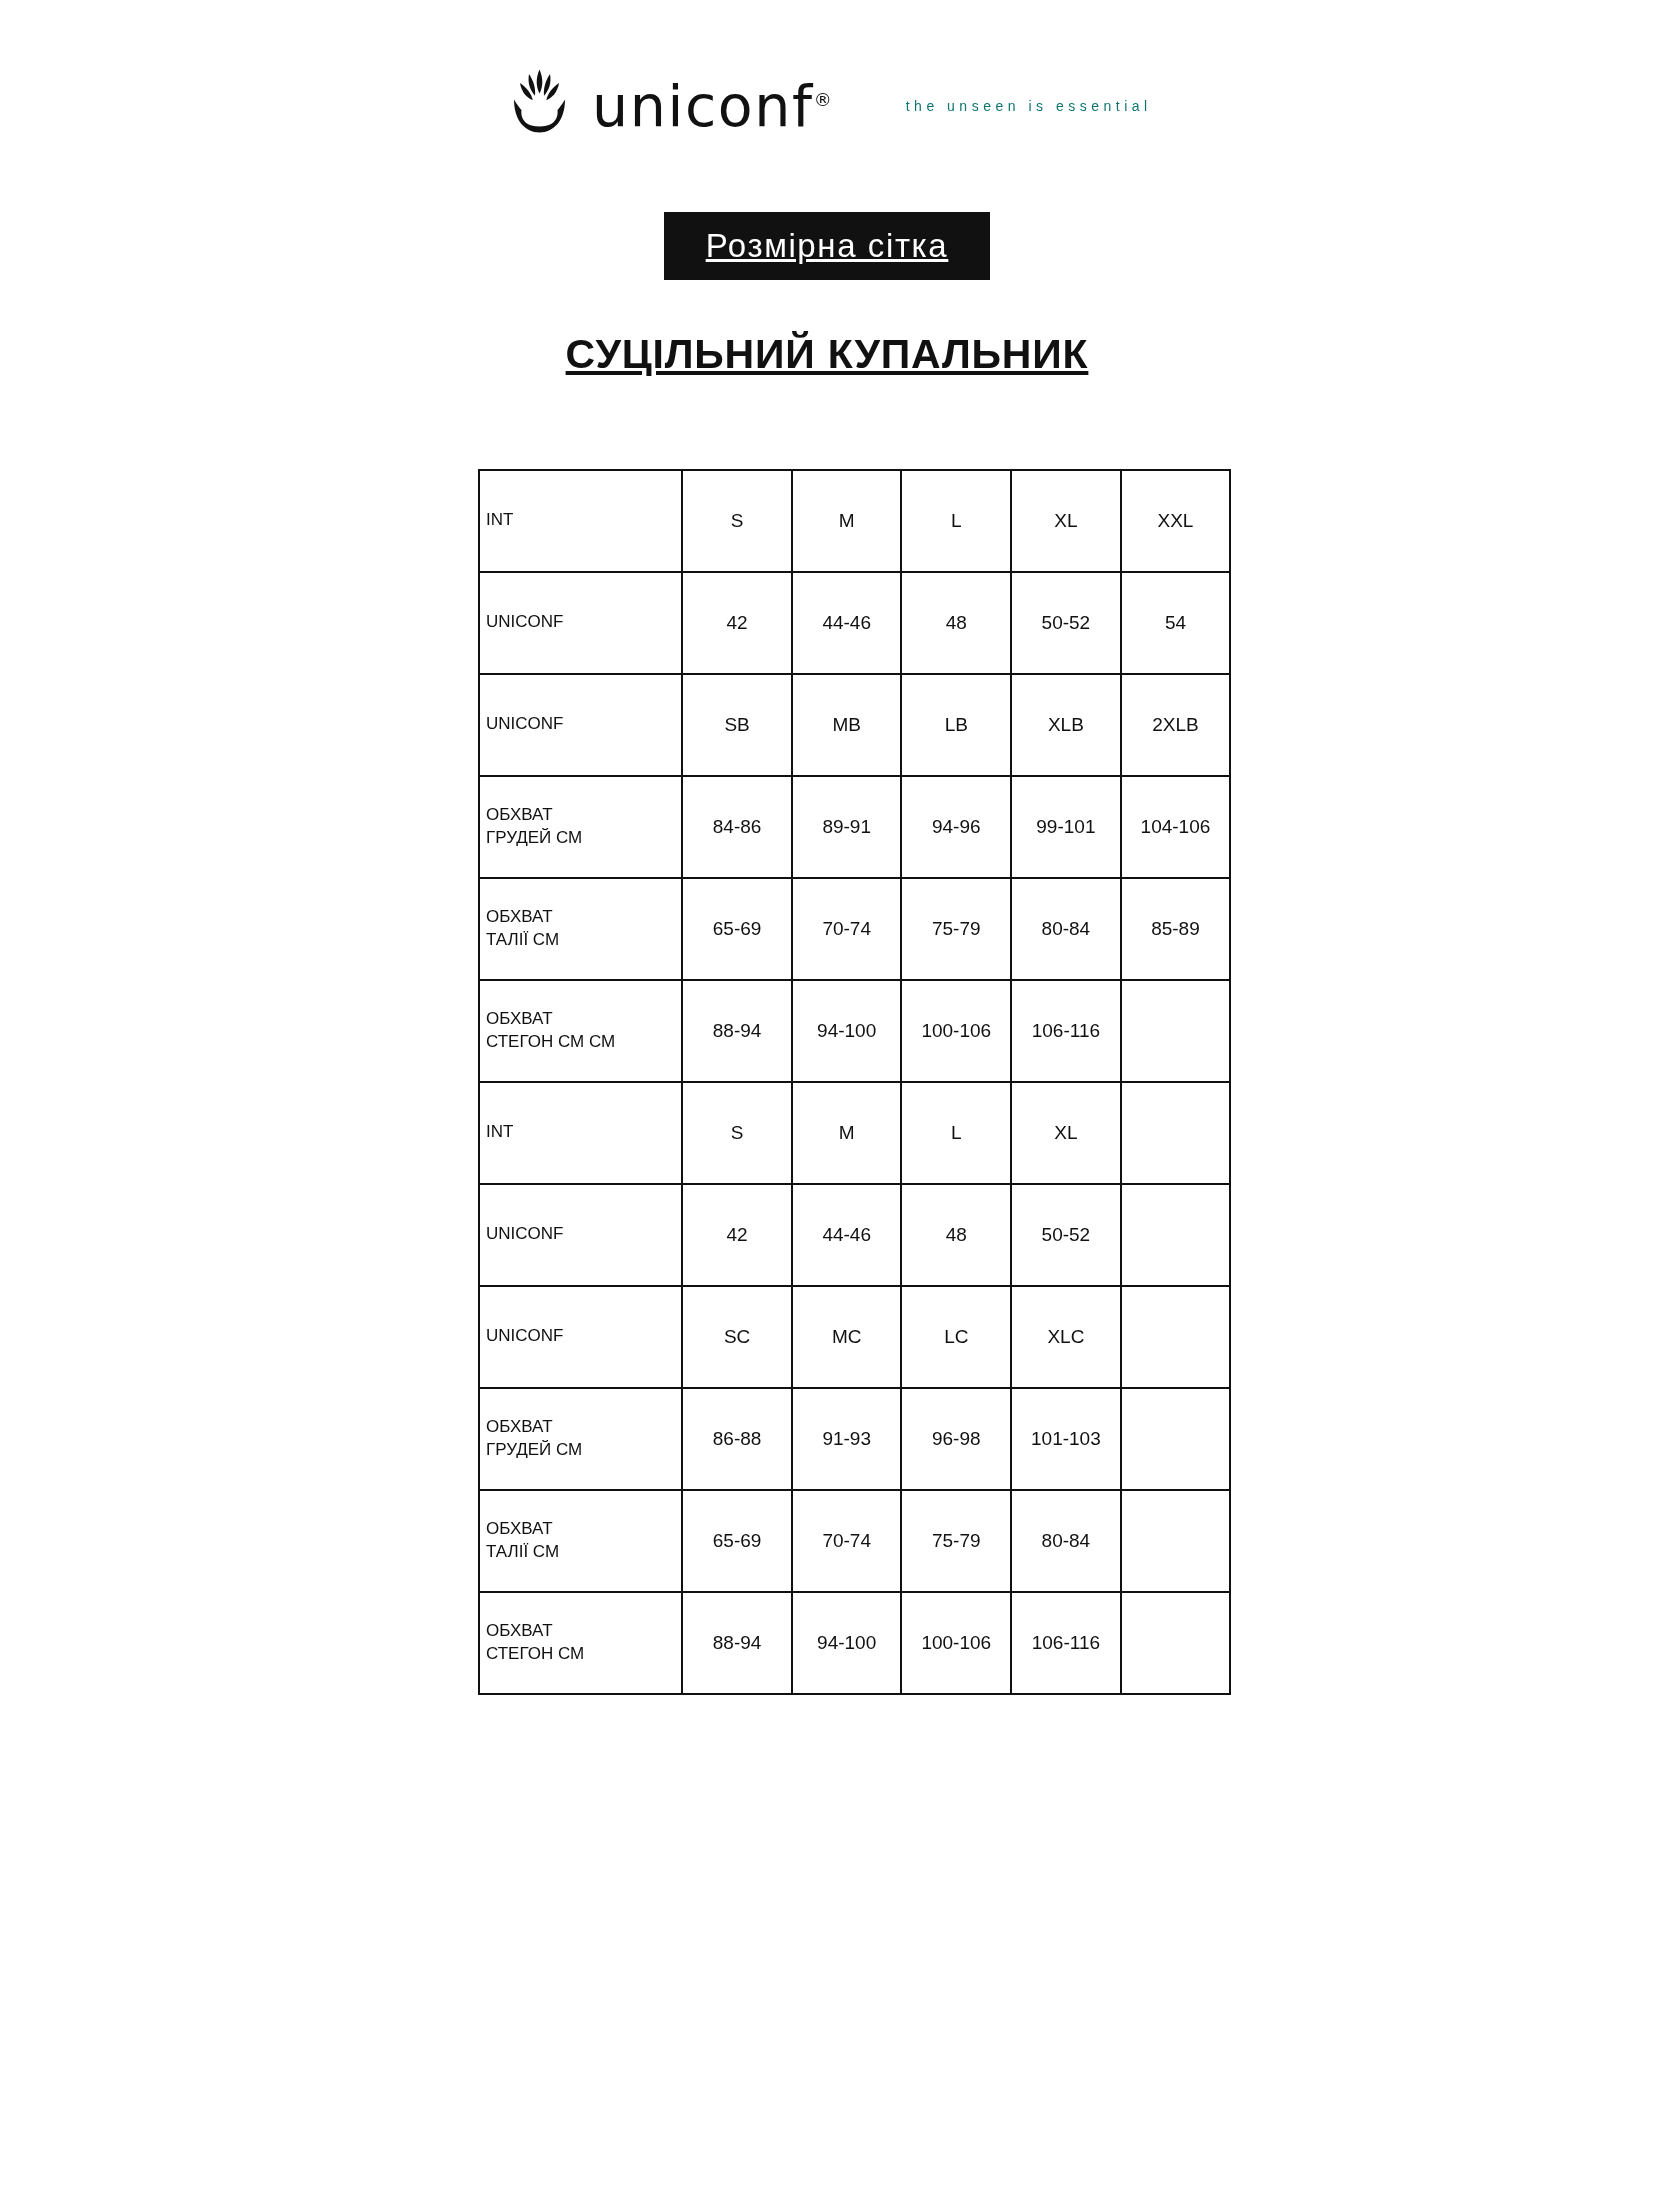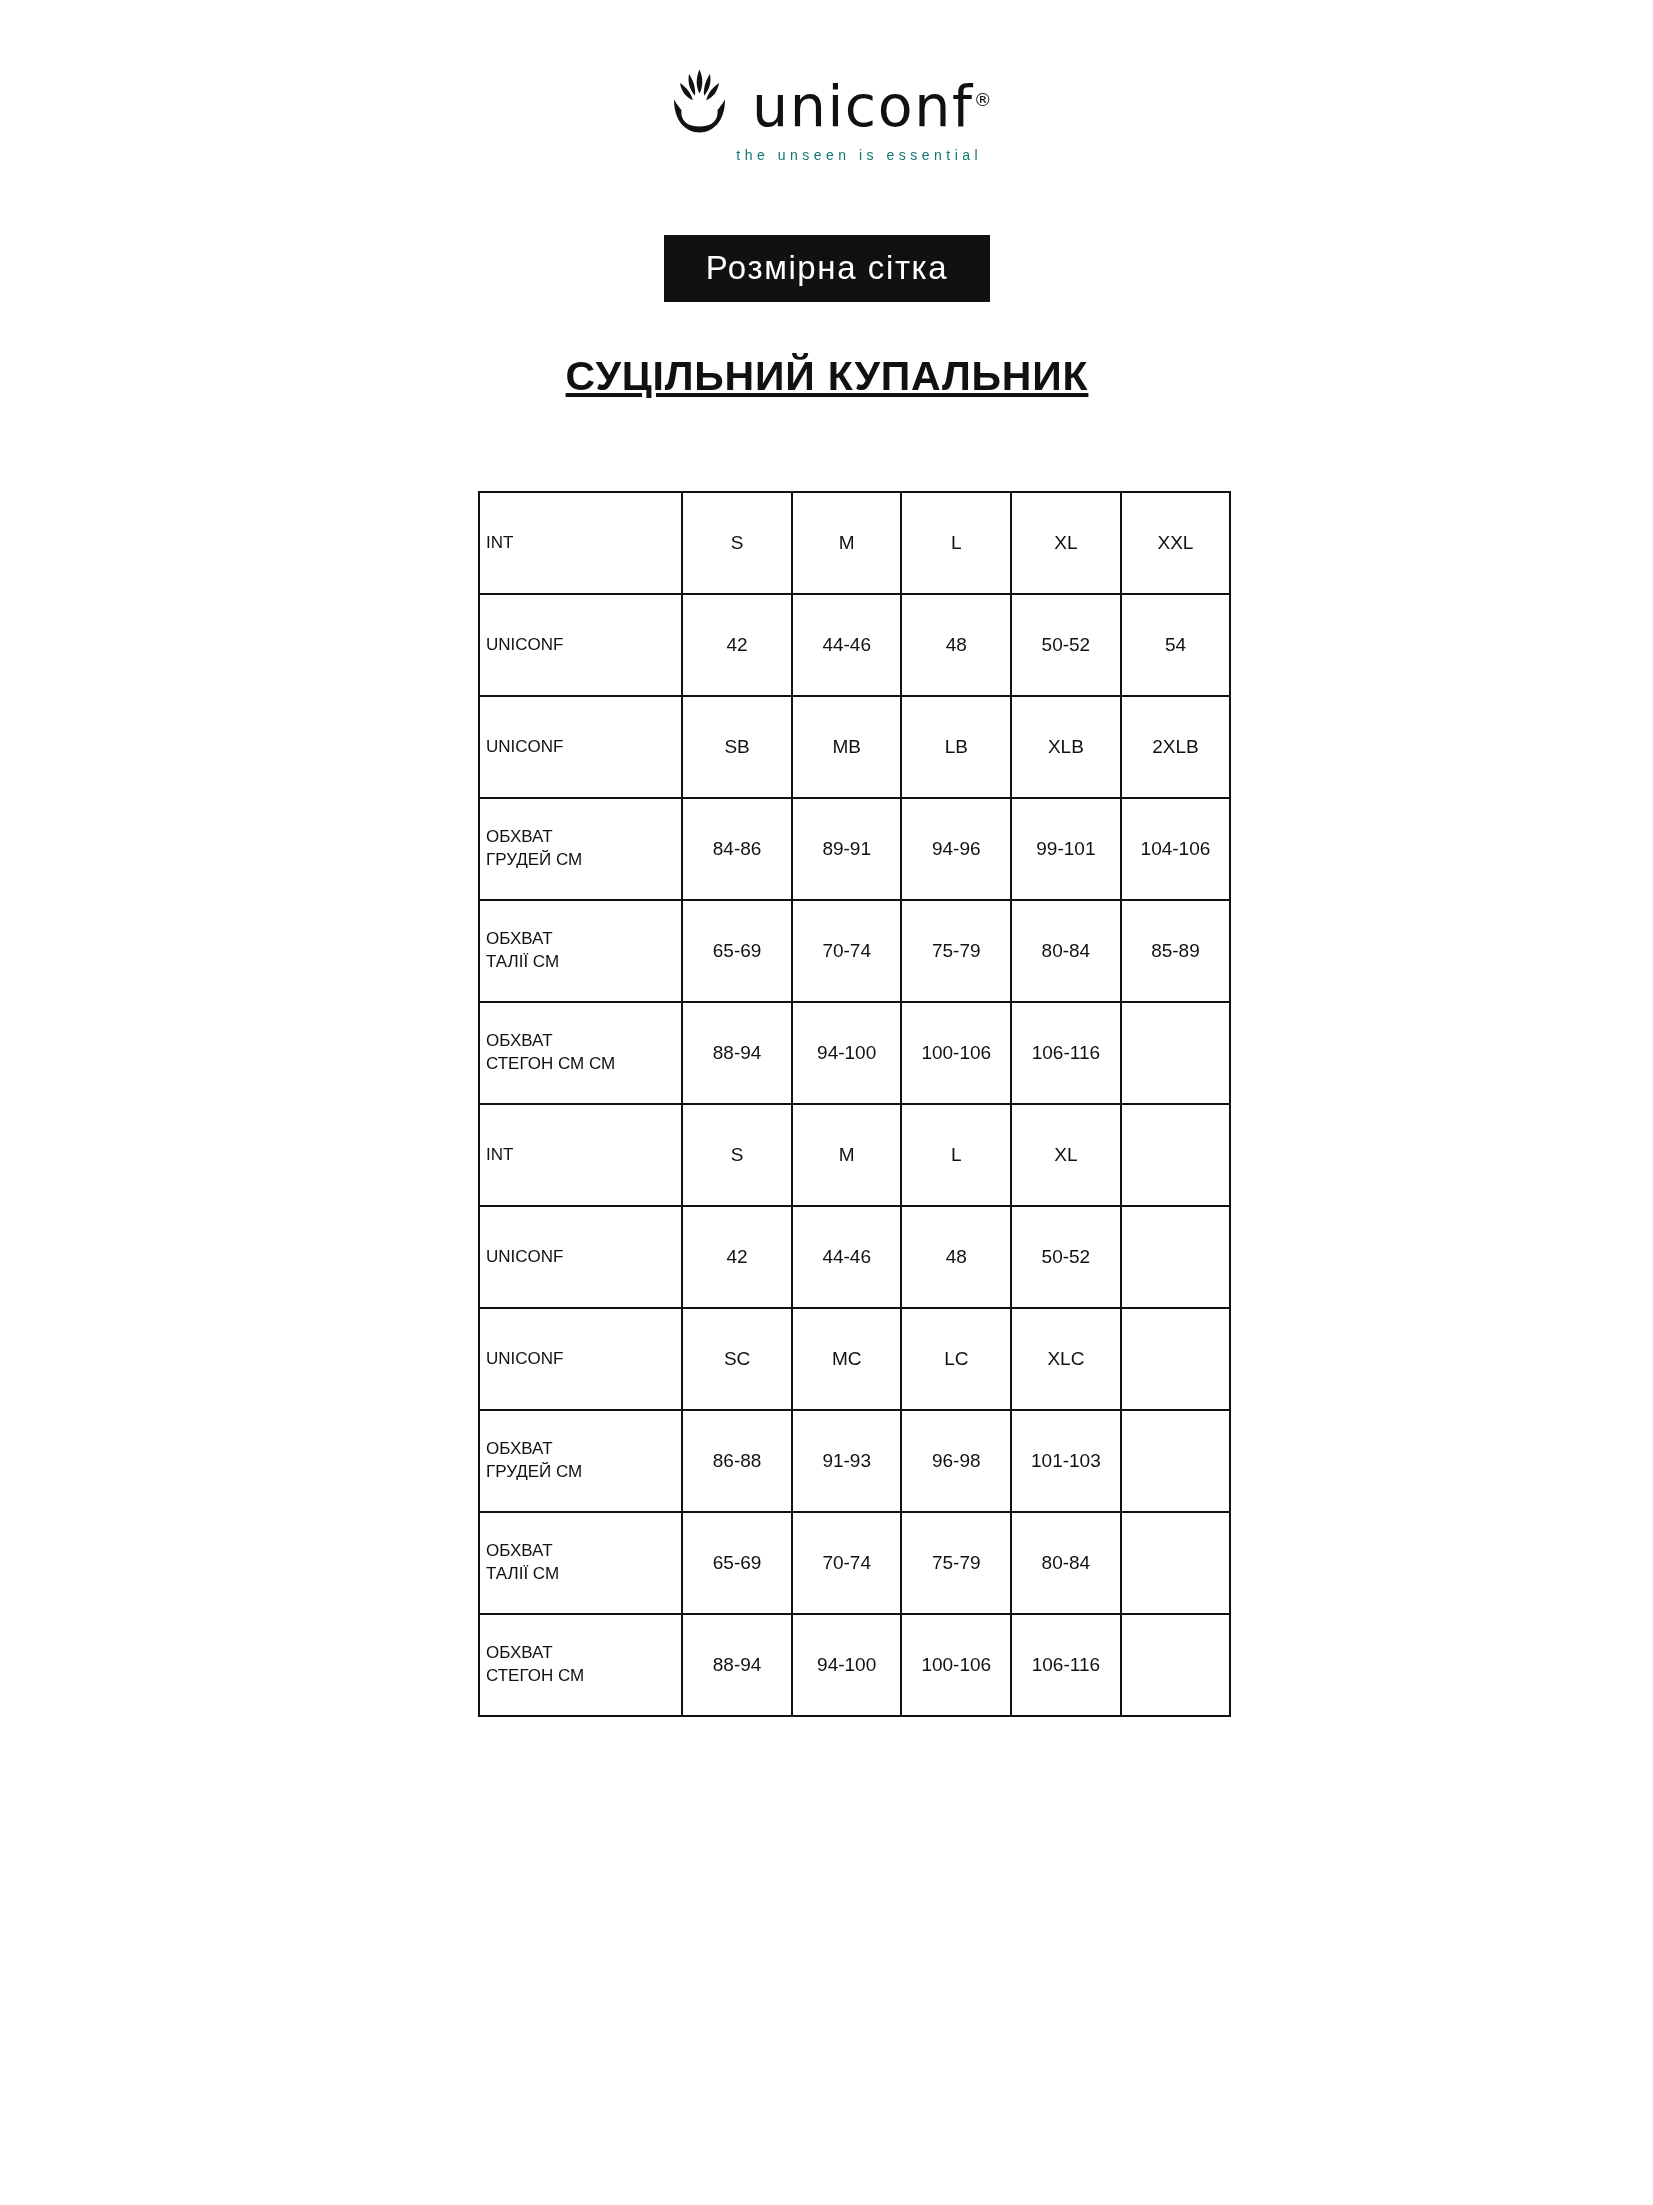--- a/index.html
+++ b/index.html
@@ -22,22 +22,22 @@
     display: flex;
     flex-direction: column;
     align-items: center;
     box-sizing: border-box;
     padding-top: 49px;
   }
 
   
   .logo-block {
     display: flex;
-    flex-direction: column;
-    align-items: flex-start;
+    flex-direction: row;
+    align-items: center;
     margin-top: 16.3px;
   }
   .logo-row {
     display: flex;
     align-items: center;
     gap: 14.7px;
   }
   .logo-mark {
     width: 75px;
     height: 75px;
@@ -70,20 +70,21 @@
   
   .badge {
     margin-top: 72px;
     background: #111111;
     color: #ffffff;
     font-size: 33px;
     letter-spacing: 1.6px;
     padding: 16.3px 42px 18px 42px;
     display: inline-block;
     line-height: 1;
+    text-decoration: underline;
   }
 
   .subtitle {
     margin-top: 51px;
     font-size: 41px;
     font-weight: bold;
     letter-spacing: 0.8px;
     color: #111111;
     text-decoration: underline;
   }

